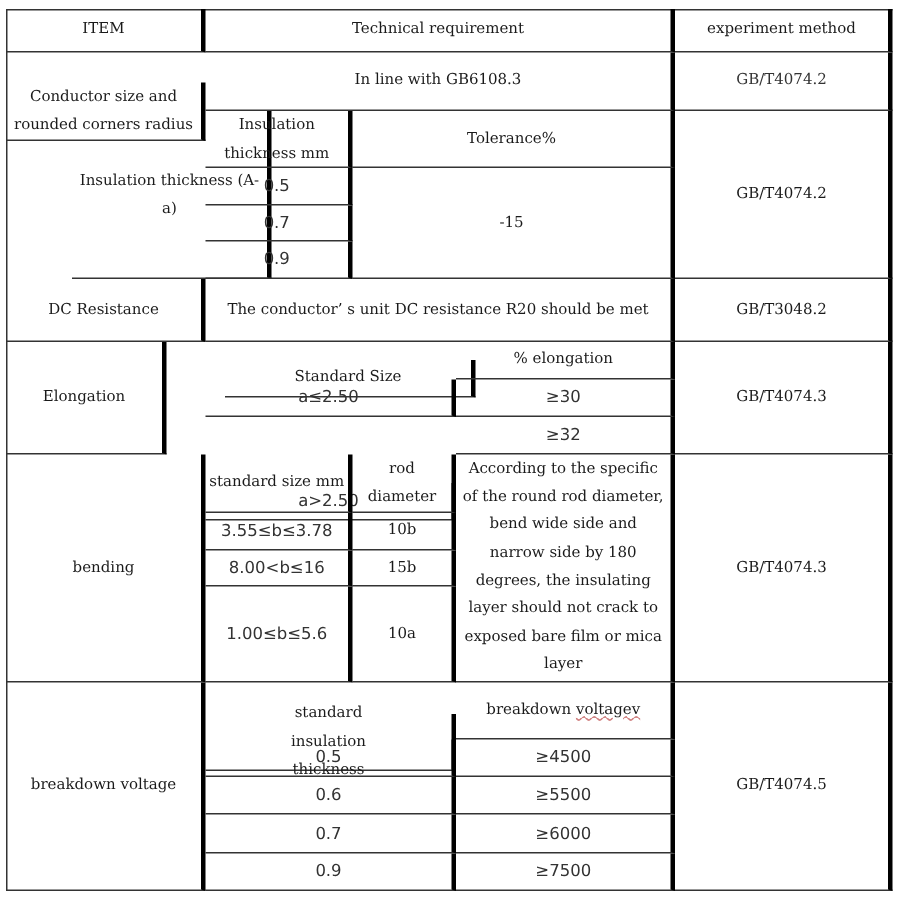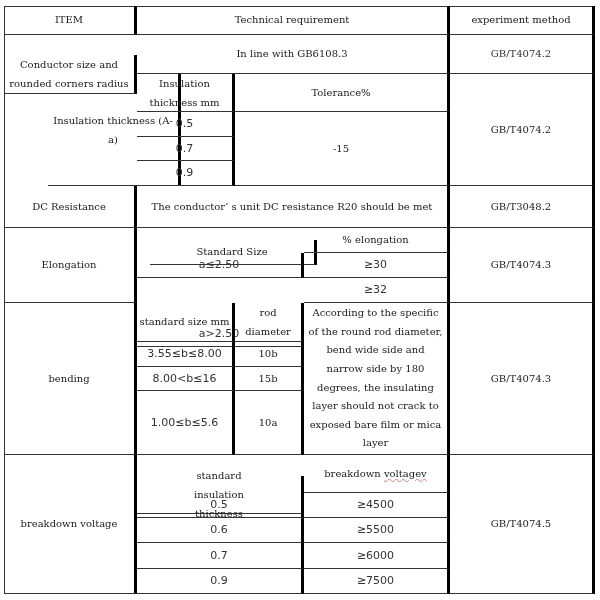--- a/index.html
+++ b/index.html
@@ -33,33 +33,33 @@
 <div class="cell num" style="left:137px;top:161px;width:98px;height:25px;">0.9</div>
 <div class="cell" style="left:235px;top:112px;width:215px;height:74px;">-15</div>
 <div class="cell" style="left:450px;top:74px;width:145px;height:112px;">GB/T4074.2</div>
 
 <div class="cell" style="left:4px;top:186px;width:133px;height:42px;">DC Resistance</div>
 <div class="cell" style="left:137px;top:186px;width:313px;height:42px;flex-direction:column;line-height:19px;">
   <span>The conductor’ s unit  DC resistance R20 should be met</span>
 </div>
 <div class="cell" style="left:450px;top:186px;width:145px;height:42px;">GB/T3048.2</div>
 
-<div class="cell" style="left:4px;top:228px;width:133px;height:75px;">Elongation</div>
+<div class="cell" style="left:4px;top:228px;width:107px;height:75px;">Elongation</div>
 <div class="cell" style="left:150px;top:228px;width:167px;height:25px;margin-top:12px;">Standard Size</div>
 <div class="cell" style="left:304px;top:228px;width:146px;height:25px;">% elongation</div>
 <div class="cell num" style="left:137px;top:253px;width:167px;height:25px;">a≤2.50</div>
 <div class="cell num" style="left:304px;top:253px;width:146px;height:25px;">≥30</div>
 <div class="cell num" style="left:137px;top:278px;width:167px;height:25px;margin-top:44px;">a&gt;2.50</div>
 <div class="cell num" style="left:304px;top:278px;width:146px;height:25px;">≥32</div>
 <div class="cell" style="left:450px;top:228px;width:145px;height:75px;">GB/T4074.3</div>
 
 <div class="cell" style="left:4px;top:303px;width:133px;height:152px;">bending</div>
 <div class="cell" style="left:137px;top:303px;width:98px;height:39px;">standard size mm</div>
 <div class="cell" style="left:235px;top:303px;width:69px;height:39px;line-height:19px;">rod diameter</div>
-<div class="cell num" style="left:137px;top:342px;width:98px;height:25px;">3.55≤b≤8.00</div>
+<div class="cell num" style="left:137px;top:342px;width:98px;height:25px;">3.55≤b≤3.78</div>
 <div class="cell" style="left:235px;top:342px;width:69px;height:25px;">10b</div>
 <div class="cell num" style="left:137px;top:367px;width:98px;height:24px;">8.00&lt;b≤16</div>
 <div class="cell" style="left:235px;top:367px;width:69px;height:24px;">15b</div>
 <div class="cell num" style="left:137px;top:391px;width:98px;height:64px;">1.00≤b≤5.6</div>
 <div class="cell" style="left:235px;top:391px;width:69px;height:64px;">10a</div>
 <div class="cell" style="left:304px;top:303px;width:146px;height:152px;line-height:18.6px;padding:0 3px;">According to the specific  of the round rod diameter, bend wide side and narrow side by 180 degrees, the insulating layer should not crack to exposed bare film or mica layer</div>
 <div class="cell" style="left:450px;top:303px;width:145px;height:152px;">GB/T4074.3</div>
 
 <div class="cell" style="left:4px;top:455px;width:133px;height:139px;">breakdown voltage</div>
 <div class="cell" style="left:137px;top:476px;width:167px;height:38px;line-height:19px;padding:0 40px;">standard insulation thickness</div>

